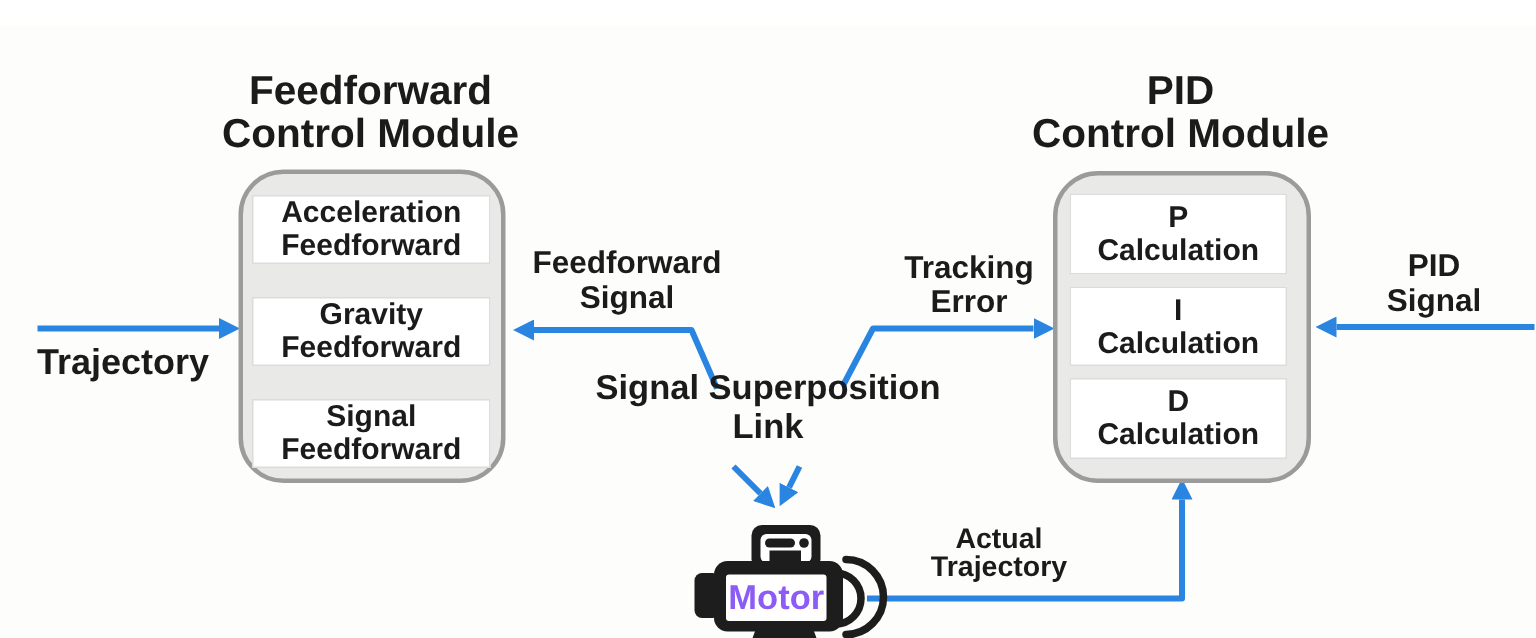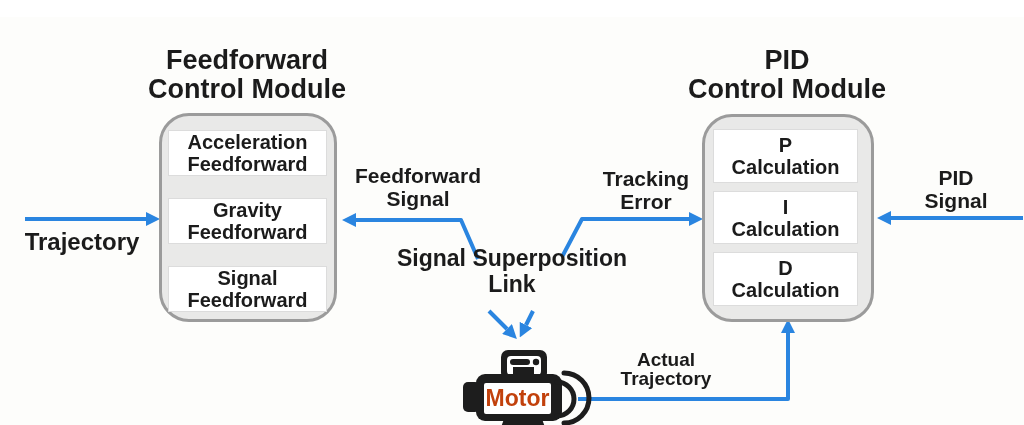--- a/index.html
+++ b/index.html
@@ -17,21 +17,21 @@
   .mwhite{fill:#ffffff;}
   .marc{fill:none;stroke:var(--motor-black);stroke-width:5;stroke-linecap:round;}
   .txt{position:absolute;z-index:2;color:var(--text);font-weight:700;text-align:center;white-space:pre-line;}
   .module-title{font-size:27px;line-height:29px;}
   .side-label{font-size:21px;line-height:23px;}
   .module{position:absolute;z-index:2;background:var(--module-fill);border:3px solid var(--module-border);
           border-radius:30px;box-sizing:border-box;display:flex;flex-direction:column;}
   .inner-box{flex:1;background:var(--inner-box-fill);border:1px solid var(--inner-box-border);
              display:flex;align-items:center;justify-content:center;color:var(--text);
              font-weight:700;font-size:20px;line-height:22px;text-align:center;white-space:pre-line;}
-  .motor-label{position:absolute;z-index:2;background:#ffffff;color:#c2410c;font-weight:700;
+  .motor-label{position:absolute;z-index:2;background:#ffffff;color:#8b5cf6;font-weight:700;
                font-size:23px;display:flex;align-items:center;justify-content:center;border-radius:2px;}
 </style>
 </head>
 <body>
 
 <div class="canvas">
 
   <svg class="overlay" viewBox="0 0 1024 425">
     <defs>
       <marker id="ah" viewBox="0 0 10 10" refX="0" refY="5" markerWidth="3.5" markerHeight="3.5" orient="auto">

